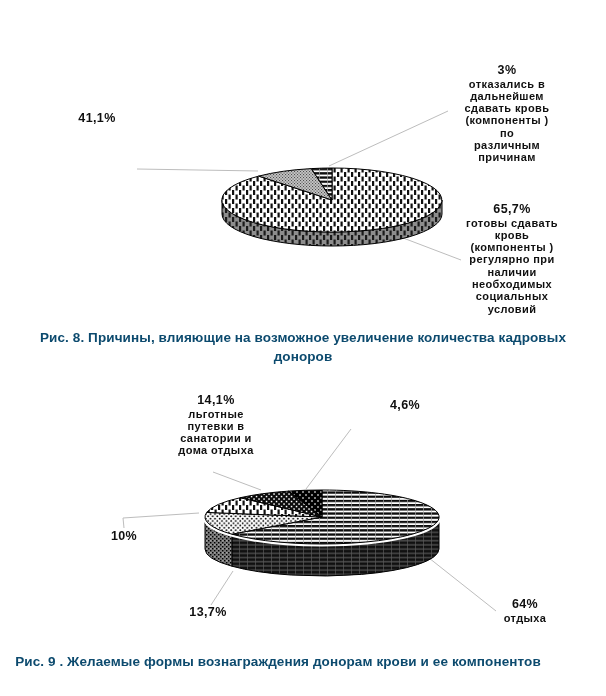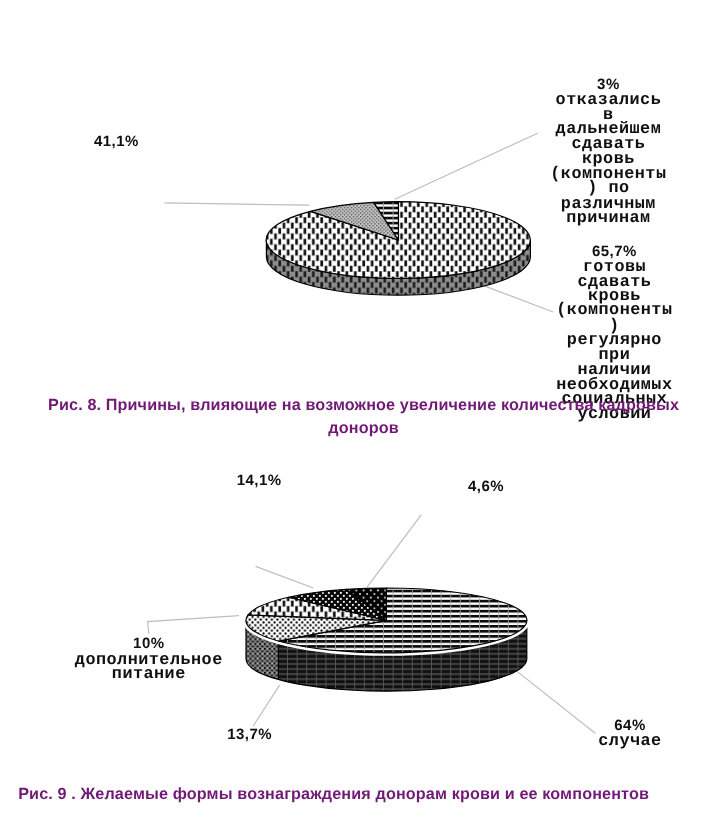--- a/index.html
+++ b/index.html
@@ -6,24 +6,24 @@
   body{
     width:606px;height:696px;position:relative;overflow:hidden;
     background:#ffffff;font-family:"Liberation Sans",sans-serif;
   }
   .stage{position:absolute;left:0;top:0;}
   .lbl{
     position:absolute;transform:translateX(-50%);text-align:center;
     color:#101010;font-weight:700;letter-spacing:.4px;
   }
   .lbl .pct{font-size:12.5px;line-height:13.5px;}
-  .lbl .desc{font-size:14px;line-height:12.3px;white-space:pre-line;font-family:Liberation Mono, monospace;}
+  .lbl .desc{font-size:11px;line-height:12.3px;white-space:pre-line;}
   .caption{
     position:absolute;transform:translateX(-50%);text-align:center;
-    white-space:pre;color:#701a75;font-weight:700;
+    white-space:pre;color:#0c4a6e;font-weight:700;
     font-size:13.5px;line-height:19px;letter-spacing:.1px;
   }
 </style>
 </head>
 <body>
 
 <svg class="stage" width="606" height="696" viewBox="0 0 606 696">
   <defs>
     <pattern id="pDash" width="7" height="9" patternUnits="userSpaceOnUse">
       <rect width="7" height="9" fill="#ffffff"></rect>
@@ -127,30 +127,32 @@
 необходимых
 социальных
 условий</div>
 </div>
 
 <div class="caption" style="left:303px;top:328px">Рис. 8. Причины, влияющие на возможное увеличение количества кадровых
 доноров</div>
 
 <div class="lbl" style="left:216px;top:394px">
   <div class="pct">14,1%</div>
+  <div class="desc">льготные
+путевки в
+санатории и
+дома отдыха</div>
 </div>
 <div class="lbl" style="left:405px;top:399px">
   <div class="pct">4,6%</div>
 </div>
 <div class="lbl" style="left:124px;top:530px">
   <div class="pct">10%</div>
-  <div class="desc">дополнительное
-питание</div>
 </div>
 <div class="lbl" style="left:208px;top:606px">
   <div class="pct">13,7%</div>
 </div>
 <div class="lbl" style="left:525px;top:598px">
   <div class="pct">64%</div>
-  <div class="desc">случае</div>
+  <div class="desc">отдыха</div>
 </div>
 
 <div class="caption" style="left:278px;top:652px">Рис. 9 . Желаемые формы вознаграждения донорам крови и ее компонентов</div>
 
 </body></html>

